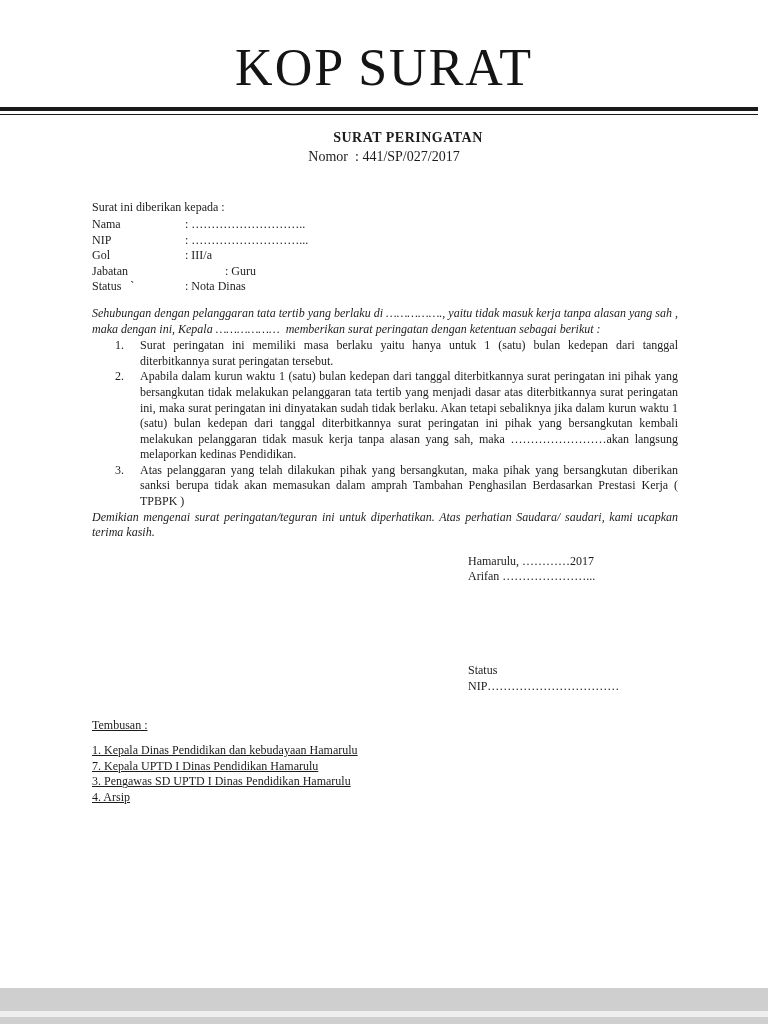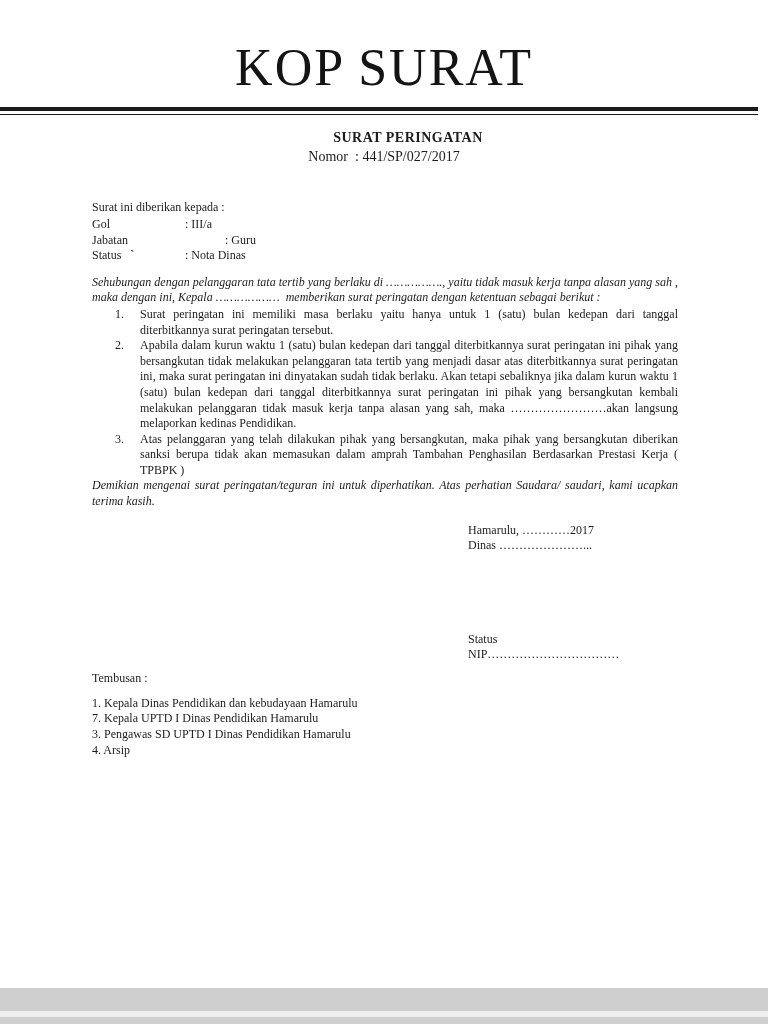--- a/index.html
+++ b/index.html
@@ -57,21 +57,21 @@
   .points { margin-top: 1px; }
   .point { display: flex; }
   .point-num { flex: none; width: 25px; margin-left: 23px; }
   .point-text { flex: 1; text-align: justify; }
 
   .closing { margin-top: 0; }
 
   .signature { margin-top: 13px; margin-left: 376px; line-height: 1.3; }
   .sig-gap { height: 78px; }
 
-  .copies { margin-top: 8px; line-height: 1.3; }
+  .copies { margin-top: 24px; line-height: 1.3; text-decoration: underline; }
   .copies-title { margin-bottom: 9px; }
   .copies-list div { line-height: 1.32; }
 
   .bottom-band {
     position: absolute;
     left: 0; right: 0; bottom: 0;
     height: 36px;
     background: #cfcfcf;
   }
   .bottom-band::after {
@@ -94,20 +94,28 @@
     <div class="doc-title">SURAT PERINGATAN</div>
     <div class="doc-number">Nomor&nbsp; : 441/SP/027/2017</div>
   </div>
 
   <div class="content">
 
     <p class="intro">Surat ini diberikan kepada :</p>
 
     <div class="fields">
       <div class="field-row">
+        <span class="field-label">Nama</span>
+        <span class="field-value">: ………………………..</span>
+      </div>
+      <div class="field-row">
+        <span class="field-label">NIP</span>
+        <span class="field-value">: ………………………...</span>
+      </div>
+      <div class="field-row">
         <span class="field-label">Gol</span>
         <span class="field-value">: III/a</span>
       </div>
       <div class="field-row jabatan">
         <span class="field-label">Jabatan</span>
         <span class="field-value">: Guru</span>
       </div>
       <div class="field-row">
         <span class="field-label">Status&nbsp;&nbsp;&nbsp;`</span>
         <span class="field-value">: Nota Dinas</span>
@@ -128,21 +136,21 @@
       <div class="point">
         <span class="point-num">3.</span>
         <span class="point-text">Atas pelanggaran yang telah dilakukan pihak yang bersangkutan, maka pihak yang bersangkutan diberikan sanksi berupa tidak akan memasukan dalam amprah Tambahan Penghasilan Berdasarkan Prestasi Kerja ( TPBPK )</span>
       </div>
     </div>
 
     <p class="para closing">Demikian mengenai surat peringatan/teguran ini untuk diperhatikan. Atas perhatian Saudara/ saudari, kami ucapkan terima kasih.</p>
 
     <div class="signature">
       <div>Hamarulu, …………2017</div>
-      <div>Dinas …………………...</div>
+      <div>Arifan …………………...</div>
       <div class="sig-gap"></div>
       <div>Status</div>
       <div>NIP……………………………</div>
     </div>
 
     <div class="copies">
       <div class="copies-title">Tembusan :</div>
       <div class="copies-list">
         <div>1. Kepala Dinas Pendidikan dan kebudayaan Hamarulu</div>
         <div>7. Kepala UPTD I Dinas Pendidikan Hamarulu</div>

